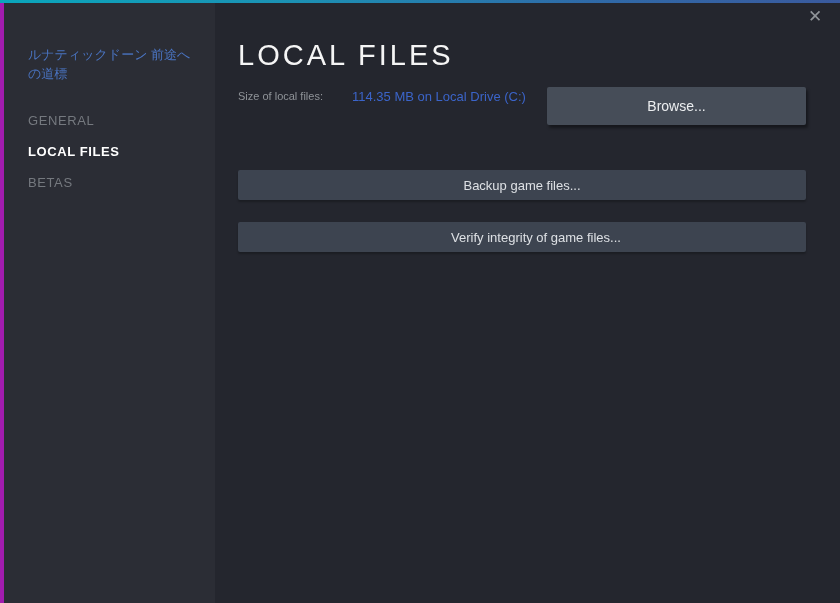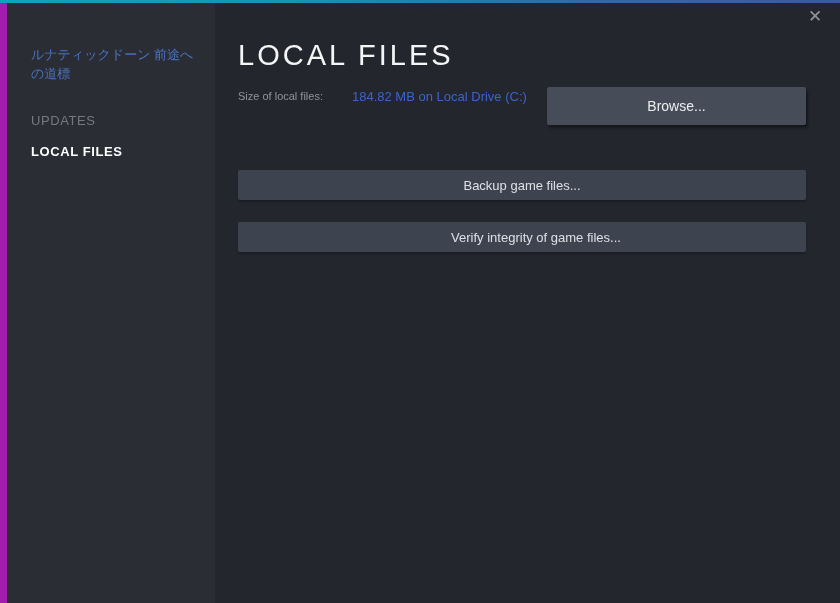--- a/index.html
+++ b/index.html
@@ -35,21 +35,21 @@
     z-index: 5;
   }
   
   .sidebar {
     position: absolute;
     top: 3px;
     left: 0;
     bottom: 0;
     width: 215px;
     background: #2b2d35;
-    border-left: 7px solid #a21caf;
+    border-left: 4px solid #a21caf;
   }
   .game-title {
     padding: 42px 12px 0 24px;
     color: #4a74c2;
     font-size: 13px;
     line-height: 19px;
   }
   .nav {
     margin-top: 22px;
   }
@@ -142,31 +142,32 @@
 <body>
 
 <div class="window">
   <div class="top-accent"></div>
 
   <div class="close-btn">✕</div>
 
   <div class="sidebar">
     <div class="game-title">ルナティックドーン 前途への道標</div>
     <div class="nav">
-      <div class="nav-item">UPDATES</div>
+      <div class="nav-item">GENERAL</div>
       <div class="nav-item active">LOCAL FILES</div>
+      <div class="nav-item">BETAS</div>
     </div>
   </div>
 
   <div class="content">
     <div class="page-title">LOCAL FILES</div>
 
     <div class="size-row-label">Size of local files:</div>
 
-    <div class="size-row-value">184.82 MB on Local Drive (C:)</div>
+    <div class="size-row-value">114.35 MB on Local Drive (C:)</div>
 
     <button class="btn btn-browse">Browse...</button>
 
     <button class="btn btn-backup">Backup game files...</button>
 
     <button class="btn btn-verify">Verify integrity of game files...</button>
   </div>
 </div>
 
 </body></html>

